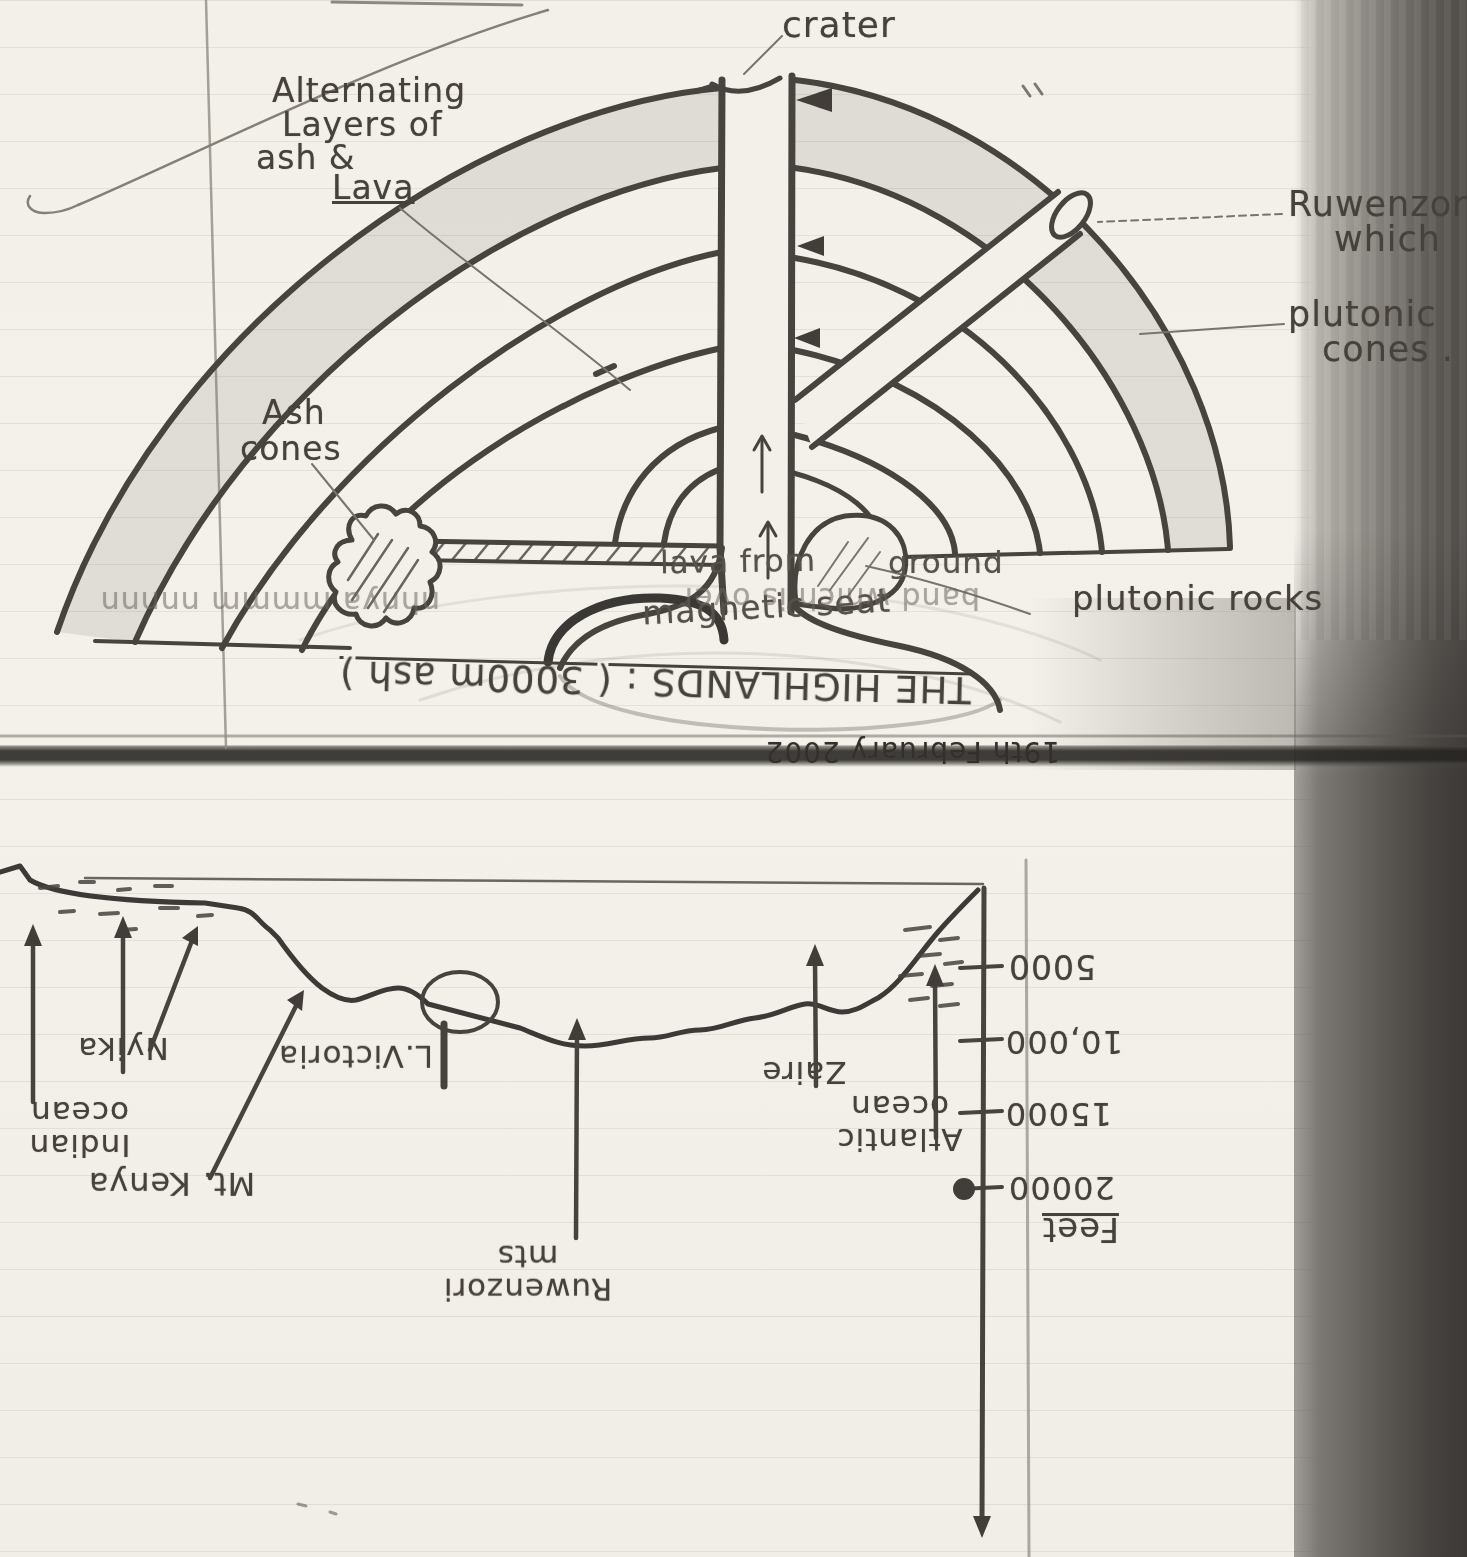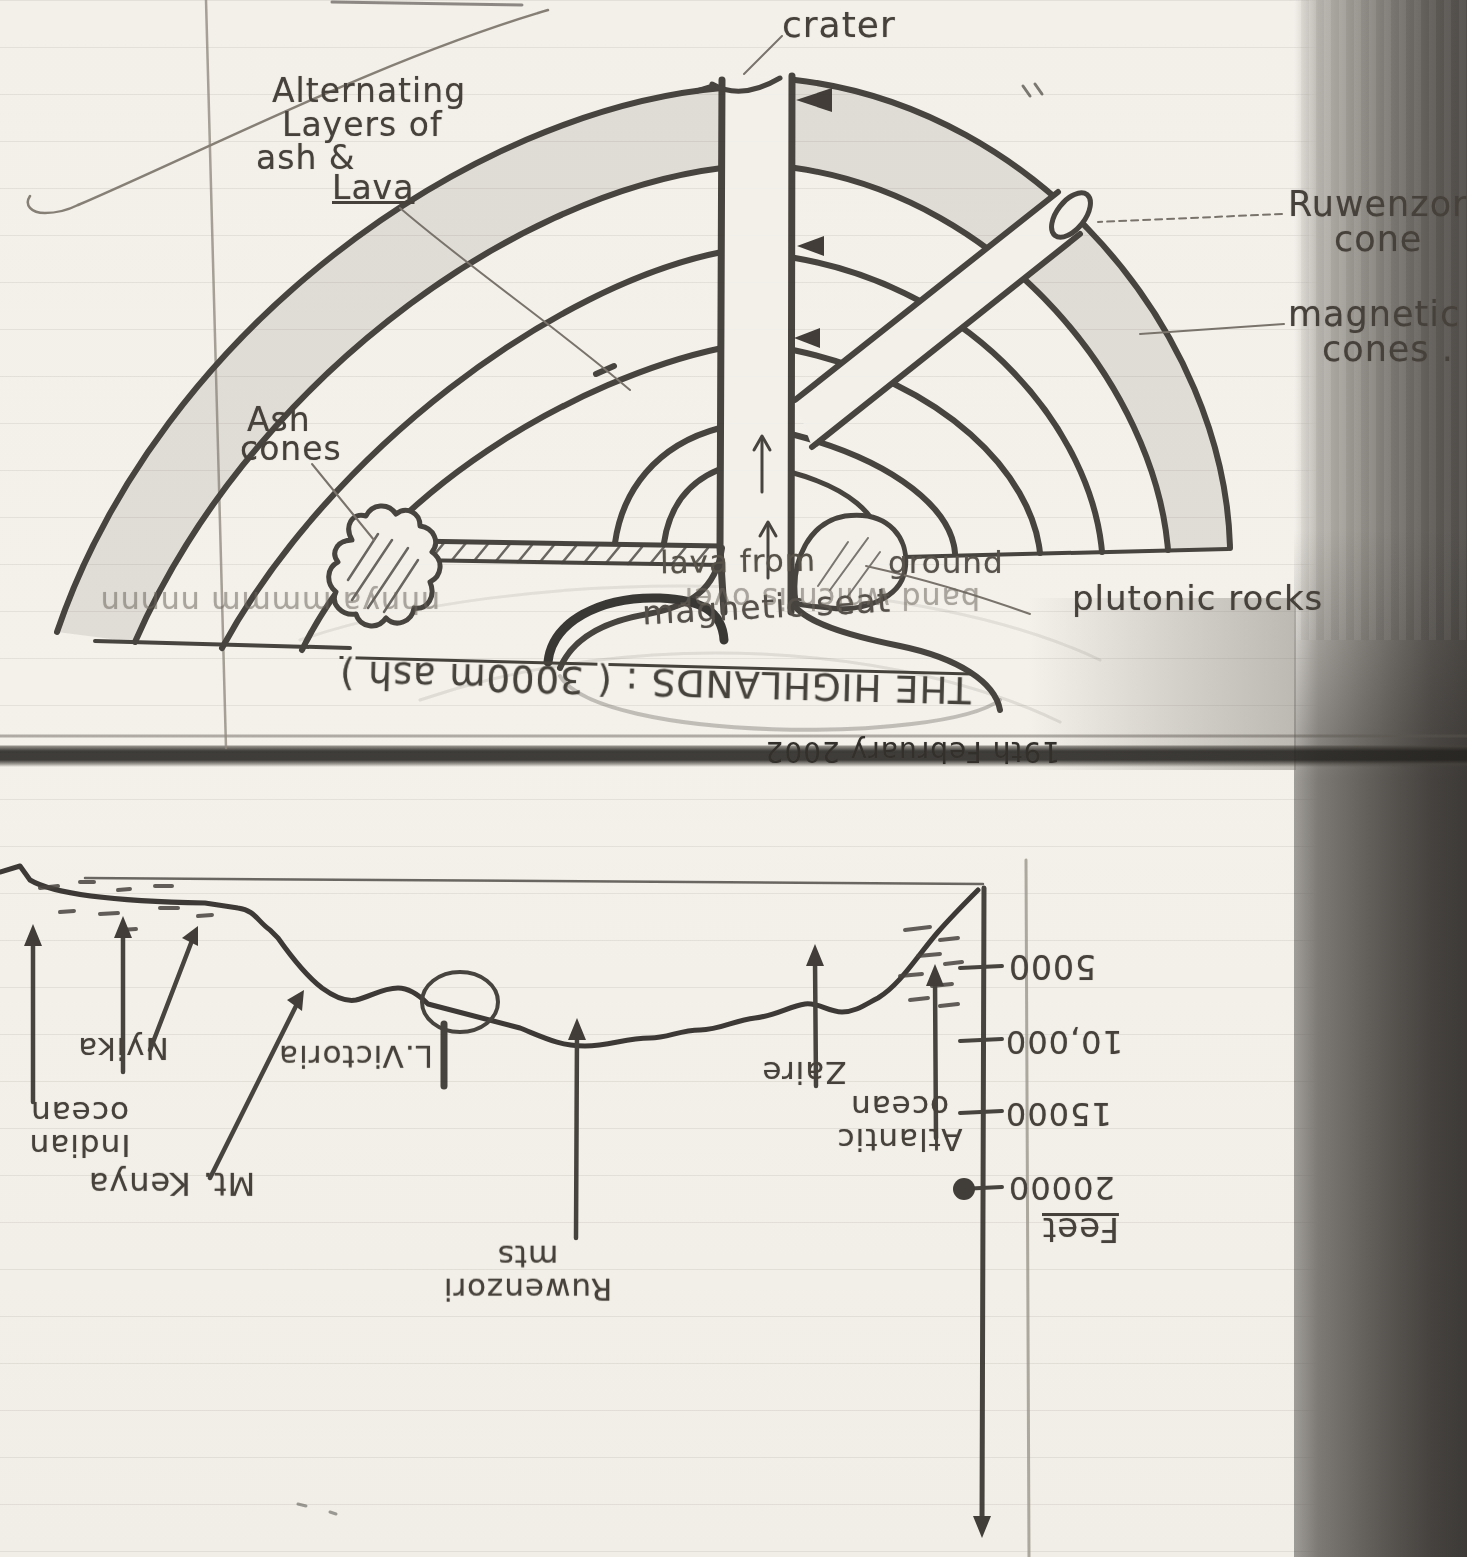--- a/index.html
+++ b/index.html
@@ -225,26 +225,26 @@
   </svg>
 
   <div class="lbl" style="left:782px;top:6px;font-size:36px;"><span>crater</span></div>
 
   <div class="lbl" style="left:272px;top:74px;"><span>Alternating</span></div>
   <div class="lbl" style="left:282px;top:108px;"><span>Layers of</span></div>
   <div class="lbl" style="left:256px;top:141px;"><span>ash &amp;</span></div>
   <div class="lbl" style="left:332px;top:171px;text-decoration:underline;"><span>Lava</span></div>
 
   <div class="lbl" style="left:1288px;top:186px;font-size:35px;"><span>Ruwenzori</span></div>
-  <div class="lbl" style="left:1334px;top:221px;font-size:35px;"><span>cone</span></div>
-
-  <div class="lbl" style="left:1288px;top:296px;font-size:35px;"><span>magnetic</span></div>
+  <div class="lbl" style="left:1334px;top:221px;font-size:35px;"><span>which</span></div>
+
+  <div class="lbl" style="left:1288px;top:296px;font-size:35px;"><span>plutonic</span></div>
   <div class="lbl" style="left:1322px;top:331px;font-size:35px;"><span>cones .</span></div>
 
-  <div class="lbl" style="left:247px;top:396px;margin-top:7px;"><span>Ash</span></div>
+  <div class="lbl" style="left:262px;top:396px;"><span>Ash</span></div>
   <div class="lbl" style="left:240px;top:432px;text-align:right;"><span>cones</span></div>
 
   <div class="lbl" style="left:660px;top:545px;font-size:31px;color:#575249;transform:rotate(-1deg);"><span>lava from</span></div>
   <div class="lbl" style="left:642px;top:590px;font-size:33px;color:#55504a;transform:rotate(-3deg);"><span>magnetic seat</span></div>
   <div class="lbl" style="left:888px;top:546px;font-size:31px;color:#57524b;"><span>ground</span></div>
   <div class="lbl" style="left:1072px;top:580px;font-size:34px;"><span>plutonic rocks</span></div>
 
   <div class="lbl rot faint" style="left:0px;top:586px;width:440px;font-size:30px;"><span>nhnya mmmm nnnnn</span></div>
   <div class="lbl rot faint" style="left:430px;top:582px;width:550px;font-size:30px;"><span>band which is over</span></div>
   <div class="lbl rot underl" style="left:300px;top:662px;width:710px;font-size:37px;color:#45413b;transform:rotate(181.5deg);text-align:center;"><span>THE HIGHLANDS : ( 3000m ash )</span></div>

